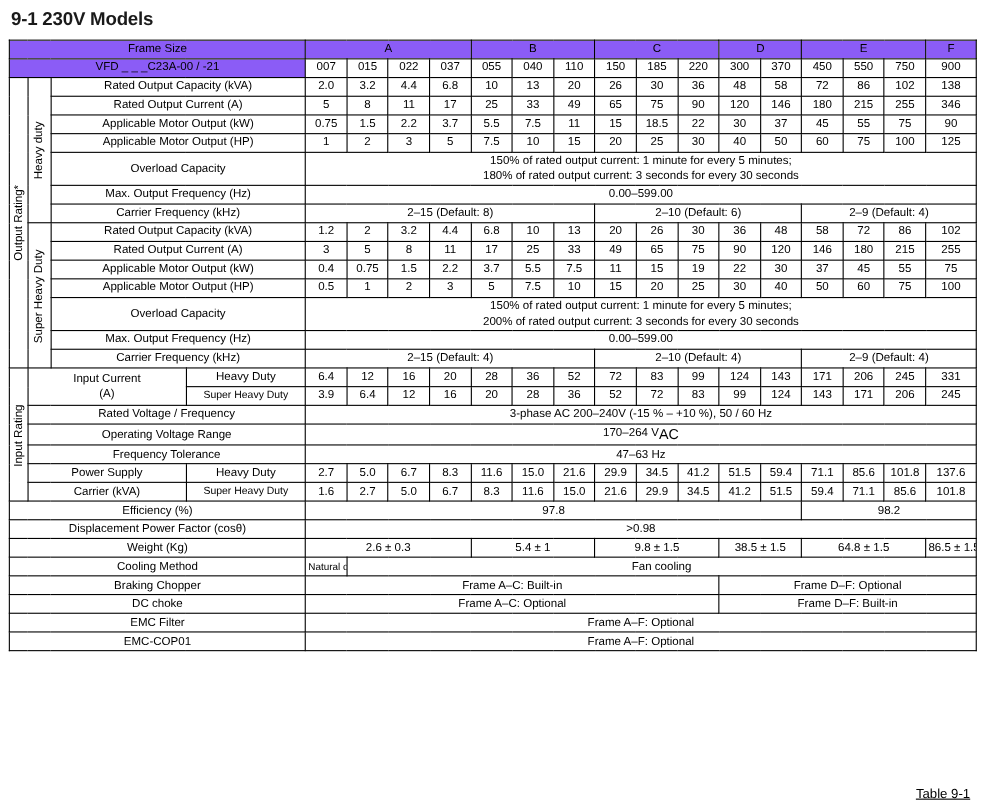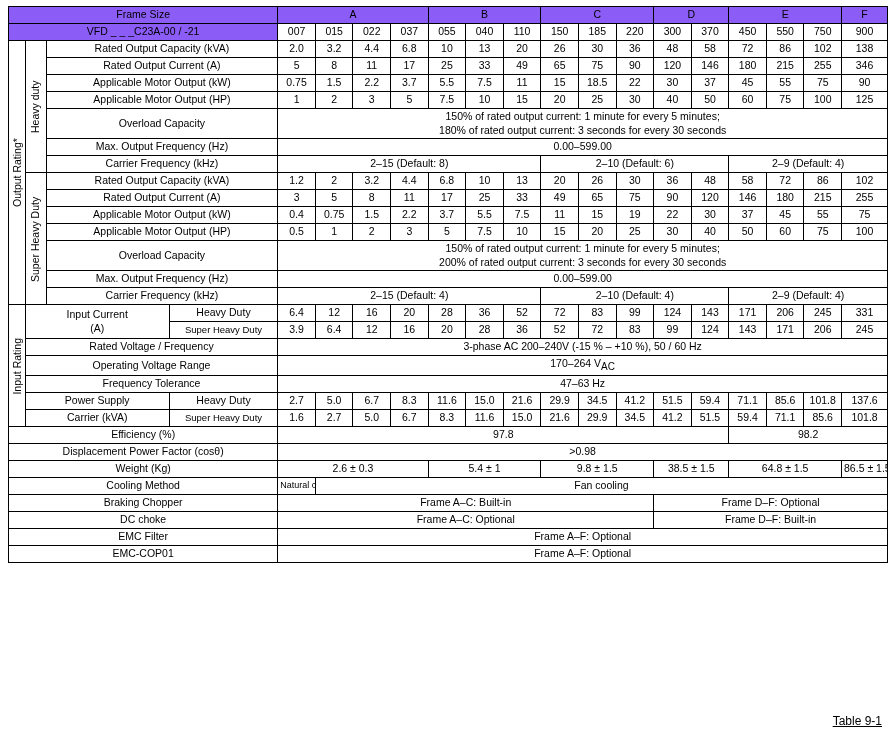--- a/index.html
+++ b/index.html
@@ -53,27 +53,28 @@
   .tiny { font-size: 9px; line-height: 1.15; }
   .two-line { line-height: 1.2; white-space: normal; margin-top: 24px; }
   #tablenum {
     position: absolute;
     right: 14px;
     bottom: 8px;
     font-size: 12px;
     color: #000;
     text-decoration: underline;
   }
-  sub { font-size: 10px; }
+  sub { font-size: 13px; }
 </style>
 </head>
 <body>
 
 <div id="page">
 
+  <div id="title">9-1 230V Models</div>
 
   <table class="spec">
     <colgroup>
       <col style="width:16px">
       <col style="width:20px">
       <col style="width:118px">
       <col style="width:104px">
       <col style="width:36px">
         <col style="width:36px">
         <col style="width:36px">

